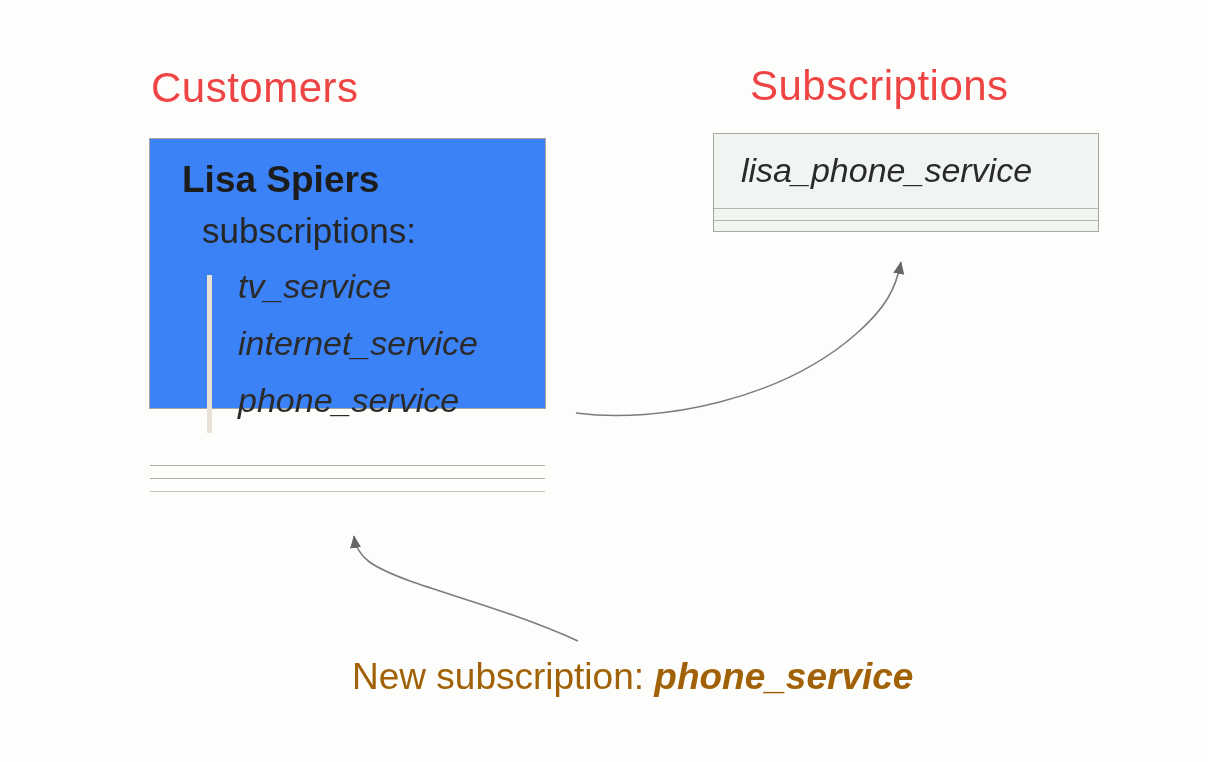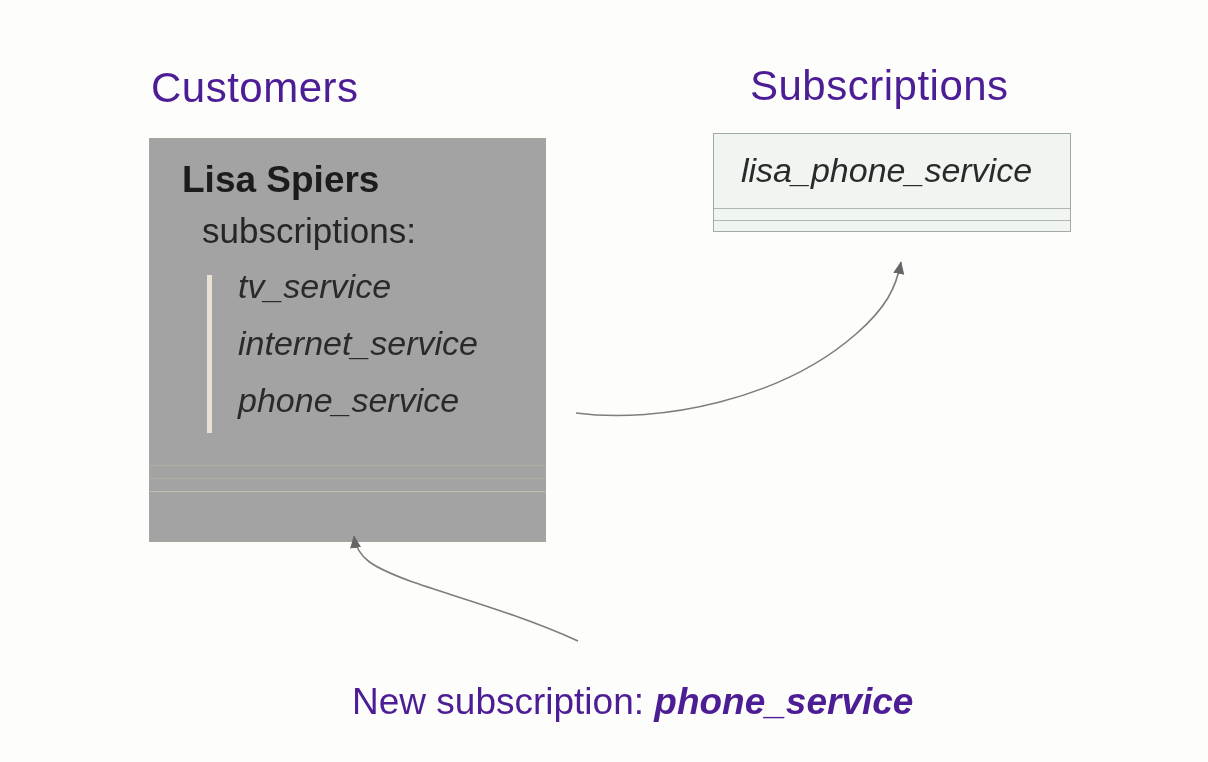--- a/index.html
+++ b/index.html
@@ -12,40 +12,40 @@
   }
   .stage {
     position: relative;
     width: 1208px;
     height: 762px;
   }
   .heading {
     position: absolute;
     font-size: 42px;
     font-weight: 400;
-    color: #4c1d95;
+    color: #ef4444;
     letter-spacing: 0.5px;
     white-space: nowrap;
   }
   .heading.customers { left: 151px; top: 64px; }
   .heading.subscriptions { left: 750px; top: 62px; }
 
   .card {
     position: absolute;
     border: 1px solid #aba49c;
   }
   .card.customers-card {
     left: 149px; top: 138px;
-    width: 397px; height: 404px;
-    background: #a3a3a3;
+    width: 397px; height: 271px;
+    background: #3b82f6;
     border-color: #aba49c;
   }
   .card.subscriptions-card {
     left: 713px; top: 133px;
-    width: 358px; height: 99px;
+    width: 386px; height: 99px;
     background: #f0f5f1;
     border-color: #a2aaa2;
   }
 
   .customer-name {
     position: absolute;
     left: 32px; top: 20px;
     font-size: 37px;
     font-weight: 700;
     color: #1c1c1c;
@@ -94,23 +94,22 @@
     white-space: nowrap;
   }
   .subscriptions-card .row-line { border-top-color: #aeb6ae; }
   .subscriptions-card .row-line.r0 { top: 74px; }
   .subscriptions-card .row-line.r1 { top: 86px; }
 
   .annotation {
     position: absolute;
     left: 352px; top: 656px;
     font-size: 37px;
-    color: #4c1d95;
+    color: #a16207;
     white-space: nowrap;
-    margin-top: 25px;
   }
   .annotation .value {
     font-weight: 700;
     font-style: italic;
   }
 
   svg.arrows {
     position: absolute;
     left: 0; top: 0;
     width: 1208px; height: 762px;

